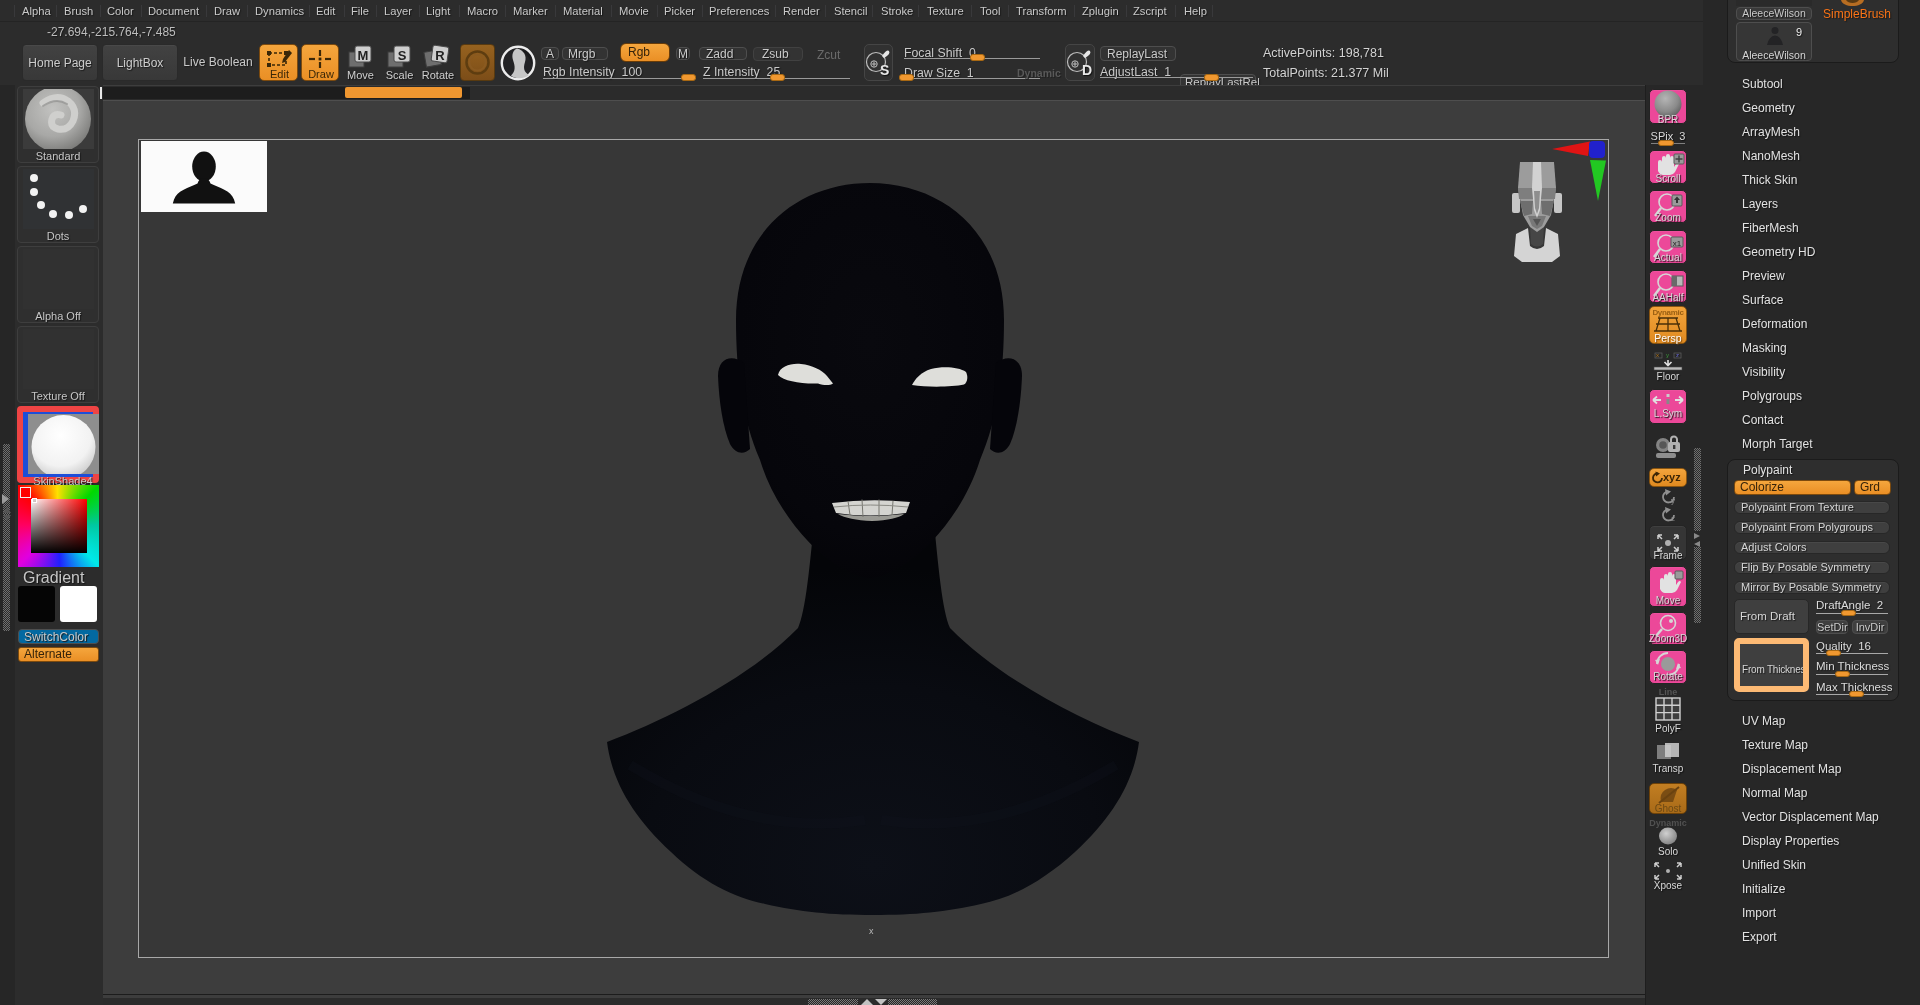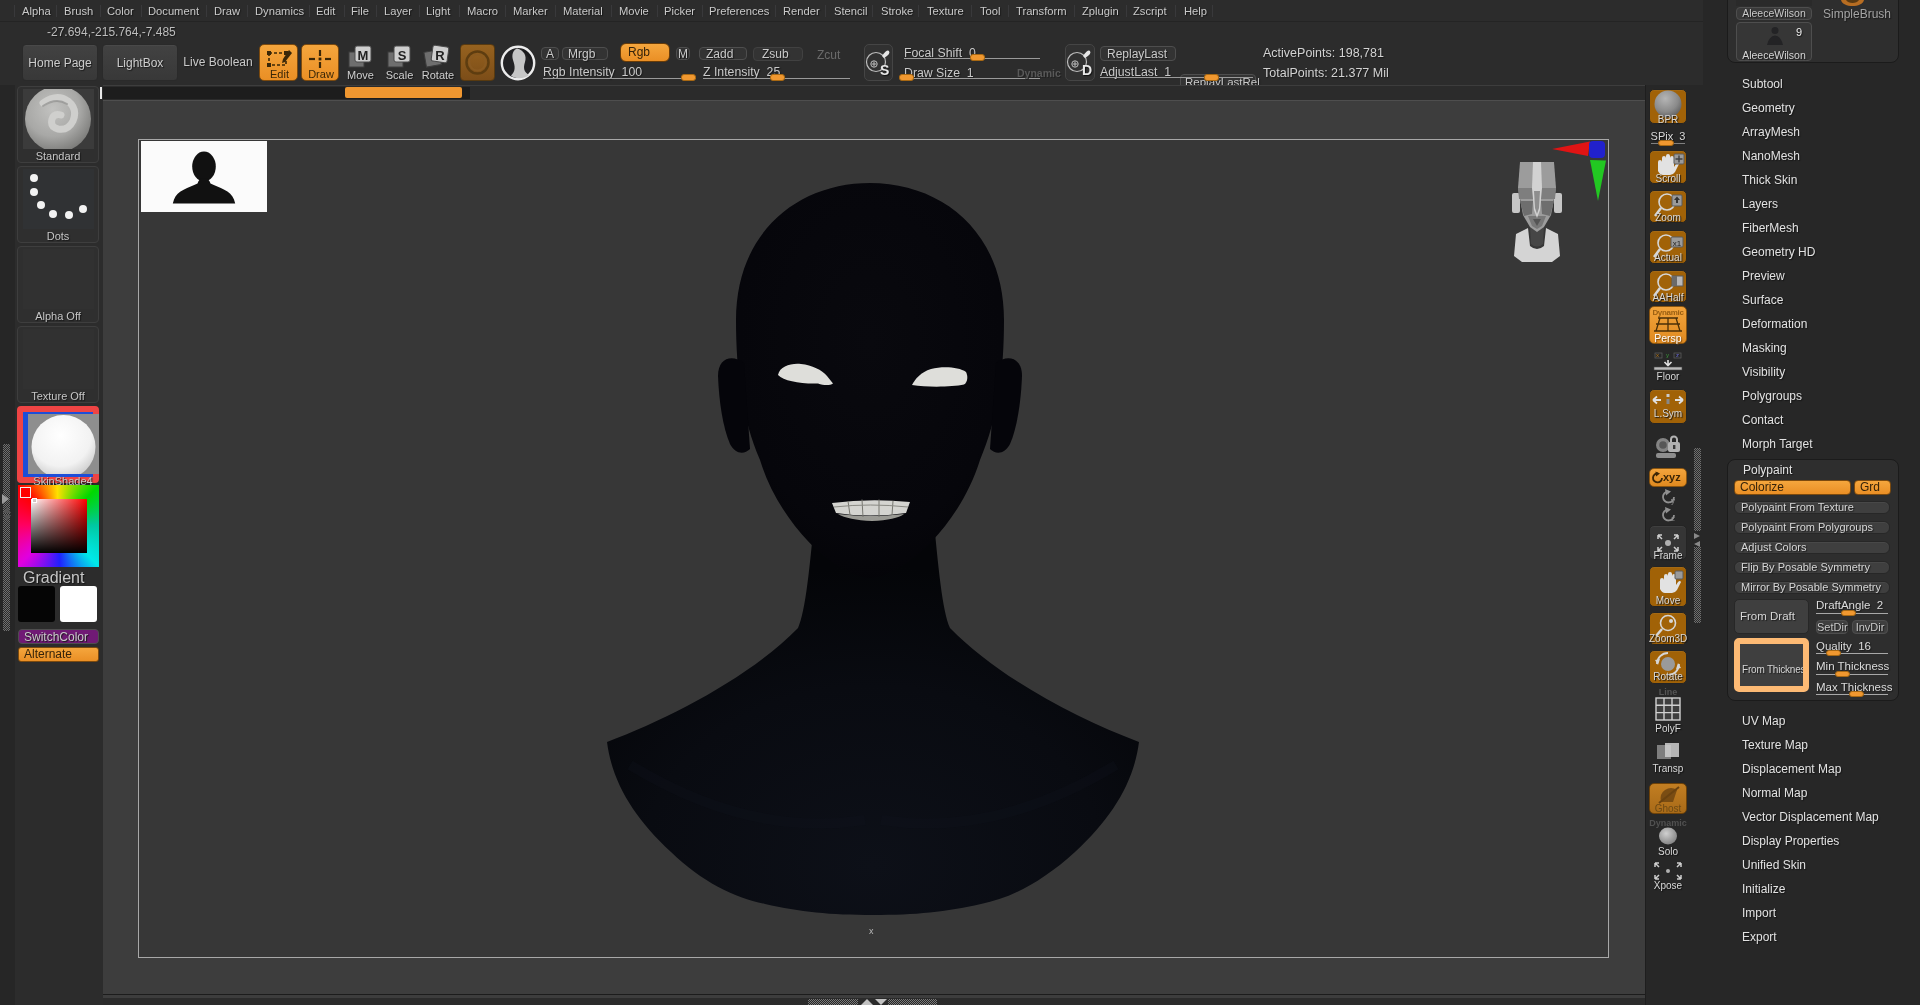--- a/index.html
+++ b/index.html
@@ -13,21 +13,21 @@
     font-size:12px; text-shadow:1px 1px 1px #191919; }
   .orange { background:linear-gradient(#f5a63d,#ea8f25); border:1px solid #7c4a0e; color:#35230a; }
   .track { position:absolute; height:1px; background:#9a9a9a; }
   .handle { position:absolute; width:15px; height:7px; background:#f09830; border-radius:3px;
     border:1px solid #a86812; }
   .pitem { position:absolute; left:1742px; color:#e2e2e2; font-size:12px; white-space:nowrap;
     text-shadow:1px 1px 1px #161616; }
   .pbtn { position:absolute; left:1734px; width:156px; height:13px; background:#3f3f3f;
     border:1px solid #272727; border-radius:6px; color:#d6d6d6; font-size:11px; line-height:11px;
     padding-left:6px; text-shadow:1px 1px 1px #1c1c1c; box-shadow:0 1px 0 rgba(255,255,255,0.05) inset; }
-  .stripbox { position:absolute; left:1649px; width:38px; background:#a16207; border:1px solid #242424;
+  .stripbox { position:absolute; left:1649px; width:38px; background:#ec4899; border:1px solid #242424;
     border-radius:5px; box-shadow:0 1px 0 rgba(255,255,255,0.05) inset; }
   .striplabel { position:absolute; width:38px; left:1649px; text-align:center; color:#d8d8d8;
     font-size:10px; text-shadow:1px 1px 1px #111; }
   #menubar .txt { font-size:11.2px; }
 </style>
 </head>
 <body>
 
 <div class="ab" id="menubar" style="left:0;top:0;width:1920px;height:22px;background:#2c2c2c;border-bottom:1px solid #242424;">
   <span class="ab txt" style="left:22px;top:5px;">Alpha</span>
@@ -247,21 +247,21 @@
 </div>
 
 <div class="ab" style="left:18px;top:485px;width:81px;height:82px;background:conic-gradient(from -45deg, #ff0000 0%, #ffe000 12%, #00d800 25%, #00c8a0 37%, #00e8e8 50%, #2020ff 62%, #e000e0 75%, #ff0060 88%, #ff0000 100%);"></div>
 <div class="ab" style="left:31px;top:499px;width:56px;height:54px;background:linear-gradient(to bottom, rgba(0,0,0,0) 0%, #000 100%), linear-gradient(to right, #ffffff 0%, #ff0000 100%);"></div>
 <div class="ab" style="left:20px;top:487px;width:11px;height:11px;background:#ff0000;border:1.5px solid #f0f0f0;"></div>
 <div class="ab" style="left:32px;top:498px;width:5px;height:5px;border:1.5px solid #ffffff;background:rgba(0,0,0,0.15);"></div>
 <div class="ab" style="left:23px;top:569px;font-size:16px;color:#c6c6c6;text-shadow:1px 1px 1px #151515;">Gradient</div>
 
 <div class="ab" style="left:18px;top:586px;width:37px;height:36px;background:#050505;border-radius:3px;"></div>
 <div class="ab" style="left:60px;top:586px;width:37px;height:36px;background:#ffffff;border-radius:3px;"></div>
-<div class="ab sbtn" style="left:18px;top:629px;width:81px;height:15px;line-height:14px;padding-left:5px;background:#701a75;">SwitchColor</div>
+<div class="ab sbtn" style="left:18px;top:629px;width:81px;height:15px;line-height:14px;padding-left:5px;background:#0369a1;">SwitchColor</div>
 <div class="ab orange" style="left:18px;top:647px;width:81px;height:15px;border-radius:3px;font-size:12px;line-height:13px;padding-left:5px;">Alternate</div>
 
 <div class="ab" id="canvas" style="left:103px;top:85px;width:1542px;height:913px;background:#3d3d3d;"></div>
 
 <div class="ab" style="left:103px;top:86px;width:1542px;height:14px;background:#2b2b2b;"></div>
 <div class="ab" style="left:103px;top:87px;width:367px;height:12px;background:#1d1d1d;"></div>
 <div class="ab" style="left:100px;top:87px;width:2px;height:12px;background:#e8e8e8;"></div>
 <div class="ab" style="left:345px;top:87px;width:117px;height:11px;background:#f09730;border-radius:2px;"></div>
 <div class="ab" style="left:103px;top:100px;width:1542px;height:1px;background:#4e4e4e;"></div>
 
@@ -598,21 +598,21 @@
 <div class="ab" style="left:1736px;top:0;width:76px;height:6px;background:#2a2a2a;"></div>
 <div class="ab sbtn" style="left:1736px;top:7px;width:76px;height:13px;text-align:center;line-height:11px;font-size:10.5px;background:#3a3a3a;">AleeceWilson</div>
 <div class="ab" style="left:1736px;top:22px;width:76px;height:39px;background:#363636;border:1px solid #4e4e4e;border-radius:4px;">
   <svg class="ab" style="left:29px;top:3px;" width="18" height="20" viewBox="0 0 18 20">
     <circle cx="9" cy="4.5" r="3.5" fill="#232325"></circle>
     <path d="M 1 19 Q 3 10 9 9.5 Q 15 10 17 19 Z" fill="#232325"></path>
   </svg>
   <div class="ab" style="left:59px;top:3px;font-size:11px;color:#ececec;text-shadow:1px 1px 1px #191919;">9</div>
   <div class="ab" style="left:0;top:26px;width:74px;text-align:center;font-size:10.5px;color:#d6d6d6;text-shadow:1px 1px 1px #191919;">AleeceWilson</div>
 </div>
-<div class="ab" style="left:1823px;top:7px;font-size:12px;color:#a3a3a3;text-shadow:1px 1px 1px #191919;">SimpleBrush</div>
+<div class="ab" style="left:1823px;top:7px;font-size:12px;color:#f97316;text-shadow:1px 1px 1px #191919;">SimpleBrush</div>
 <svg class="ab" style="left:1841px;top:0;" width="23" height="6" viewBox="0 0 23 6">
   <path d="M 0 0 C 1 4 6 6 11.5 6 C 17 6 22 4 23 0 Z" fill="#b76d22"></path>
   <path d="M 5 0 C 6 2 9 3 11.5 3 C 14 3 17 2 18 0 Z" fill="#5a3a12"></path>
 </svg>
 
 <div class="pitem" style="top:77px;">Subtool</div>
 <div class="pitem" style="top:101px;">Geometry</div>
 <div class="pitem" style="top:125px;">ArrayMesh</div>
 <div class="pitem" style="top:149px;">NanoMesh</div>
 <div class="pitem" style="top:173px;">Thick Skin</div>

